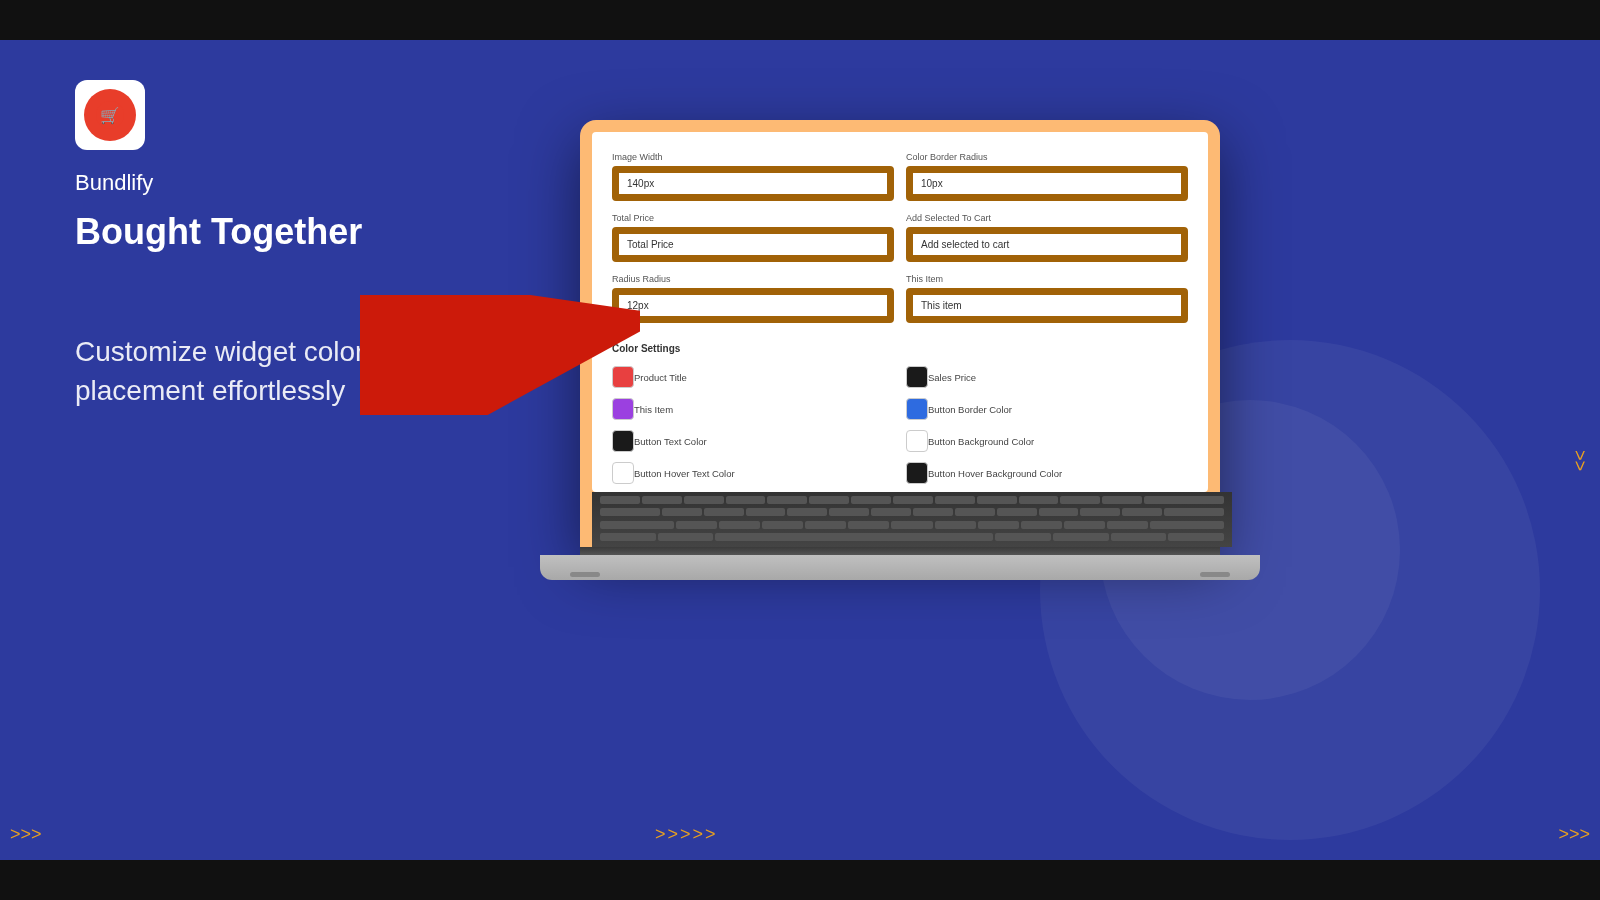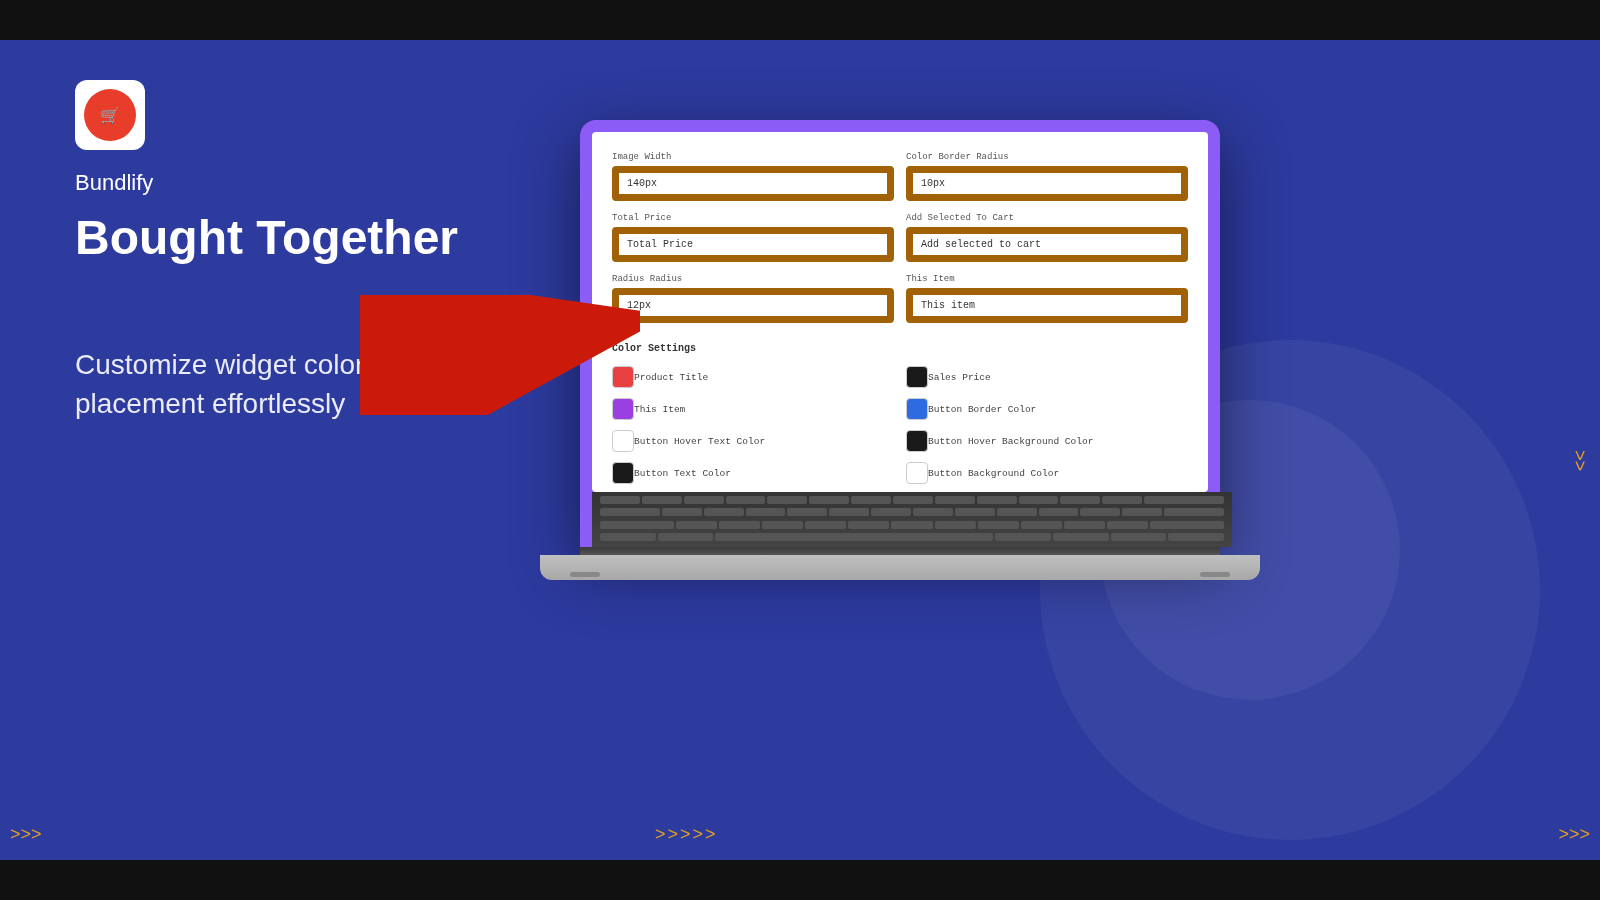--- a/index.html
+++ b/index.html
@@ -113,21 +113,21 @@
     }
 
     .brand-name {
       color: white;
       font-size: 22px;
       font-weight: 400;
       margin-bottom: 16px;
     }
     .page-title {
       color: white;
-      font-size: 48px;
+      font-size: 36px;
       font-weight: 800;
       margin-bottom: 80px;
       line-height: 1.1;
     }
     .tagline {
       color: rgba(255,255,255,0.9);
       font-size: 28px;
       font-weight: 400;
       line-height: 1.4;
       max-width: 420px;
@@ -143,26 +143,25 @@
 
     
     .laptop-container {
       position: absolute;
       top: 120px;
       left: 580px;
       z-index: 5;
     }
 
     .laptop-screen-outer {
-      background: #8b5cf6;
+      background: #fdba74;
       border-radius: 16px 16px 0 0;
       padding: 12px 12px 0 12px;
       width: 640px;
       box-shadow: 0 20px 60px rgba(0,0,0,0.5);
-      font-family: Liberation Mono, monospace;
     }
     .laptop-screen-inner {
       background: white;
       border-radius: 4px;
       overflow: hidden;
       width: 100%;
       height: 360px;
       padding: 20px;
     }
 
@@ -370,37 +369,37 @@
             <span class="color-label">This Item</span>
           </div>
           <div class="color-item">
             <div class="color-swatch" style="background: #2e6be0;"></div>
             <span class="color-label">Button Border Color</span>
           </div>
         </div>
 
         <div class="color-row">
           <div class="color-item">
+            <div class="color-swatch" style="background: #1a1a1a;"></div>
+            <span class="color-label">Button Text Color</span>
+          </div>
+          <div class="color-item">
+            <div class="color-swatch" style="background: #ffffff; border: 1px solid #ccc;"></div>
+            <span class="color-label">Button Background Color</span>
+          </div>
+        </div>
+
+        <div class="color-row">
+          <div class="color-item">
             <div class="color-swatch" style="background: #ffffff; border: 1px solid #ccc;"></div>
             <span class="color-label">Button Hover Text Color</span>
           </div>
           <div class="color-item">
             <div class="color-swatch" style="background: #1a1a1a;"></div>
             <span class="color-label">Button Hover Background Color</span>
-          </div>
-        </div>
-
-        <div class="color-row">
-          <div class="color-item">
-            <div class="color-swatch" style="background: #1a1a1a;"></div>
-            <span class="color-label">Button Text Color</span>
-          </div>
-          <div class="color-item">
-            <div class="color-swatch" style="background: #ffffff; border: 1px solid #ccc;"></div>
-            <span class="color-label">Button Background Color</span>
           </div>
         </div>
 
       </div>
     </div>
     <div class="laptop-keyboard">
       <div class="keyboard-row">
         <div class="key"></div>
           <div class="key"></div>
           <div class="key"></div>

